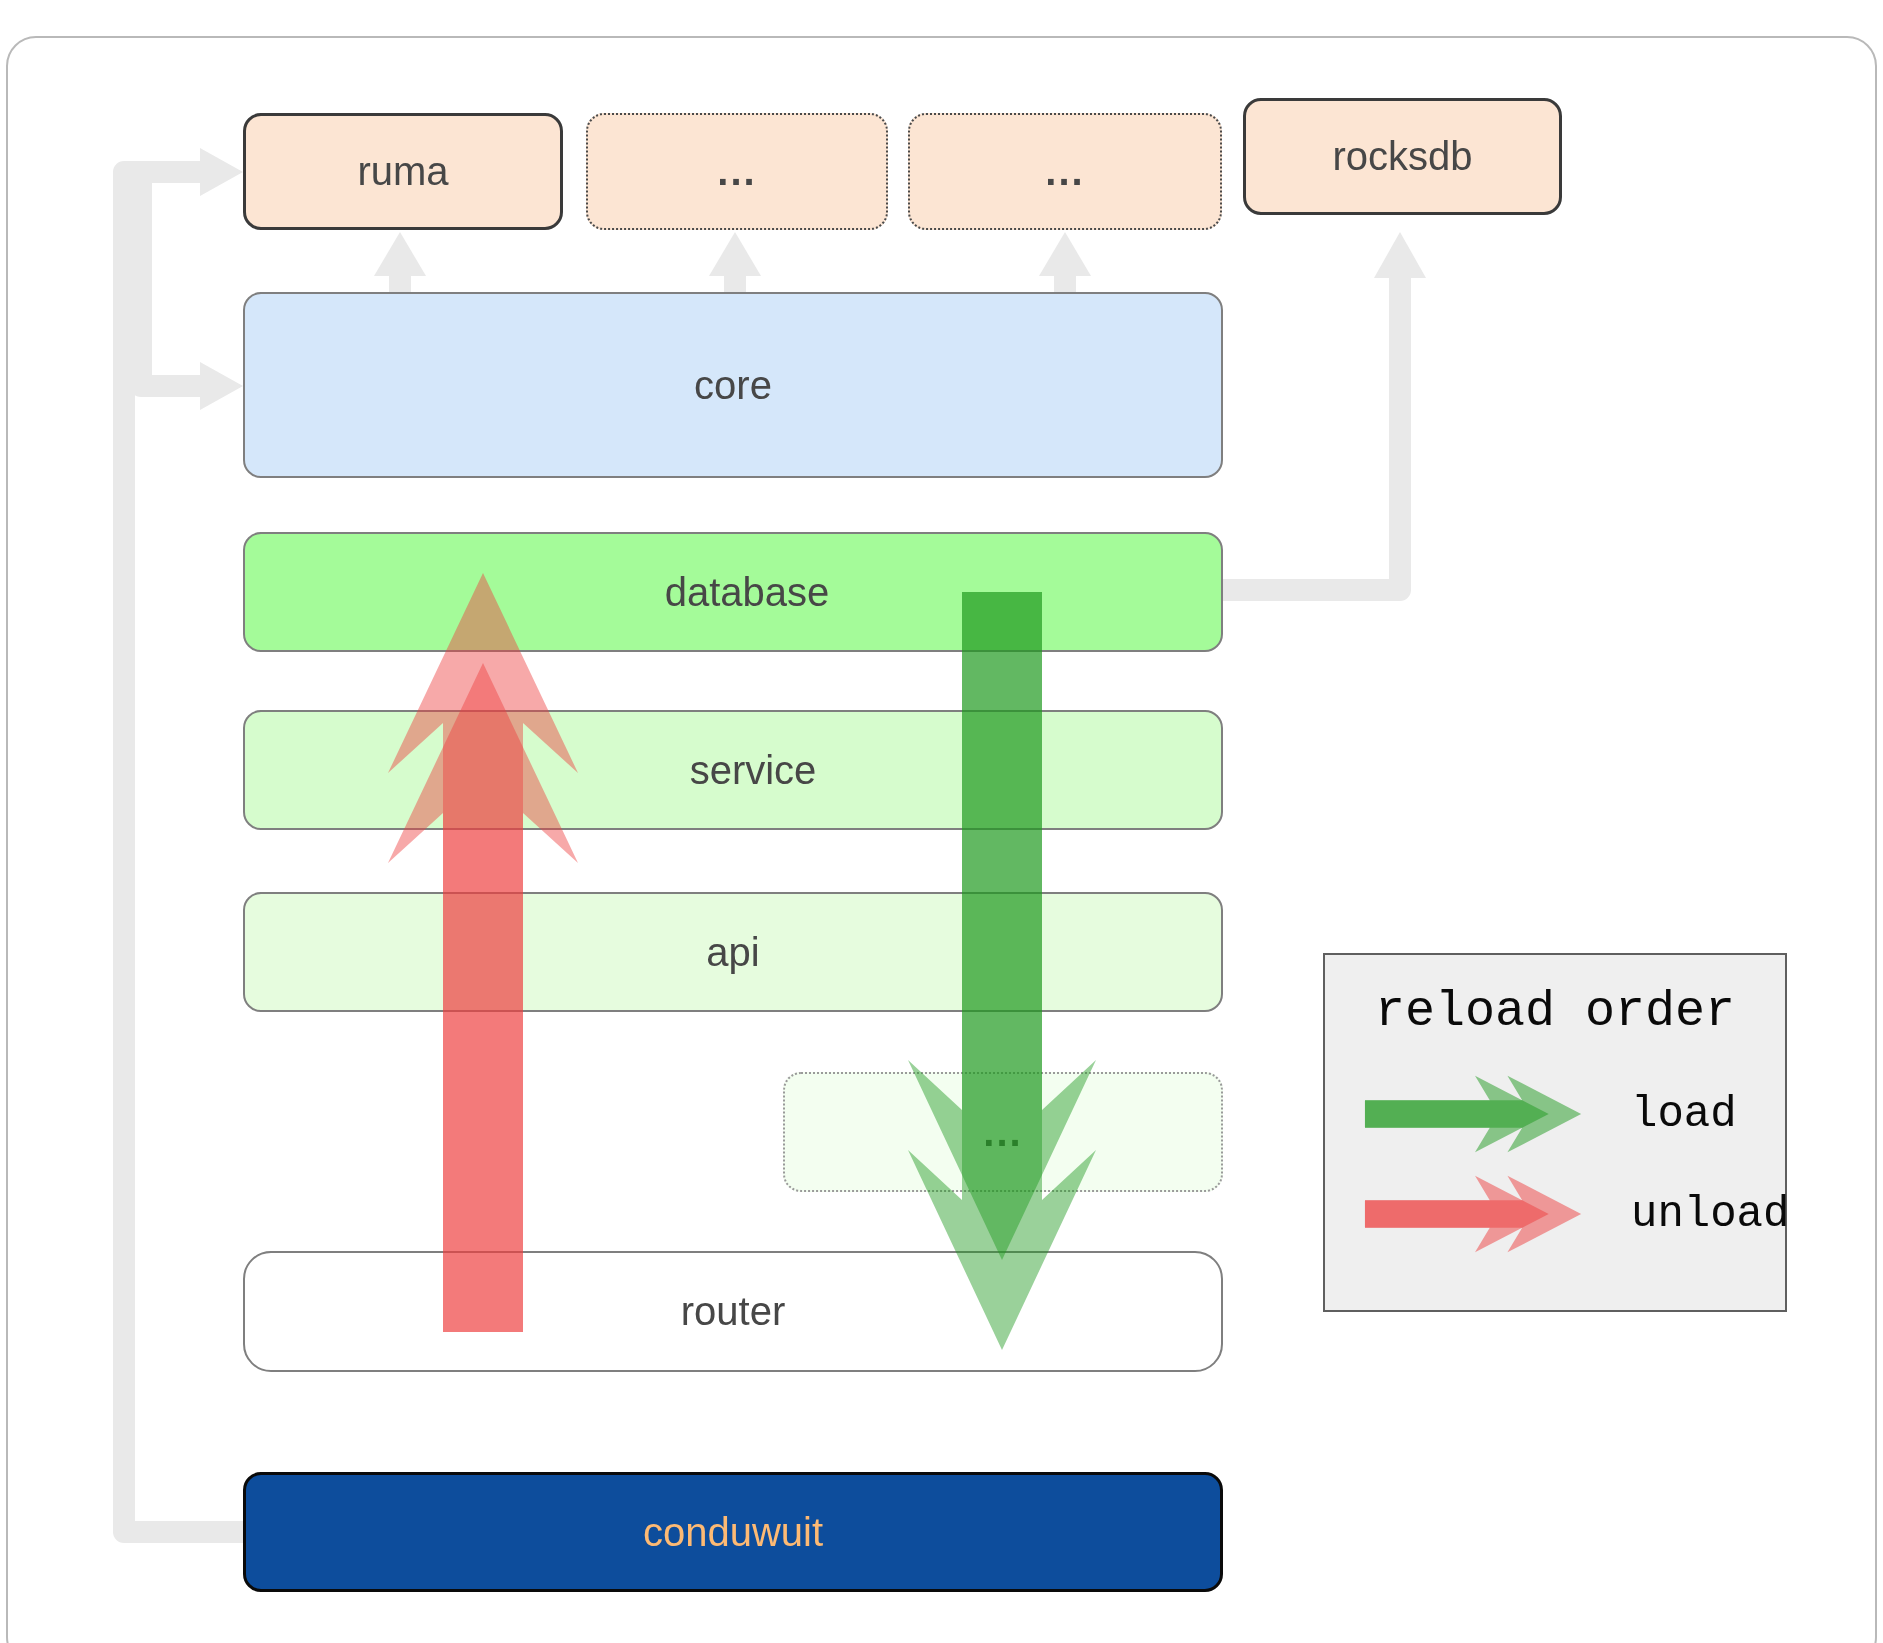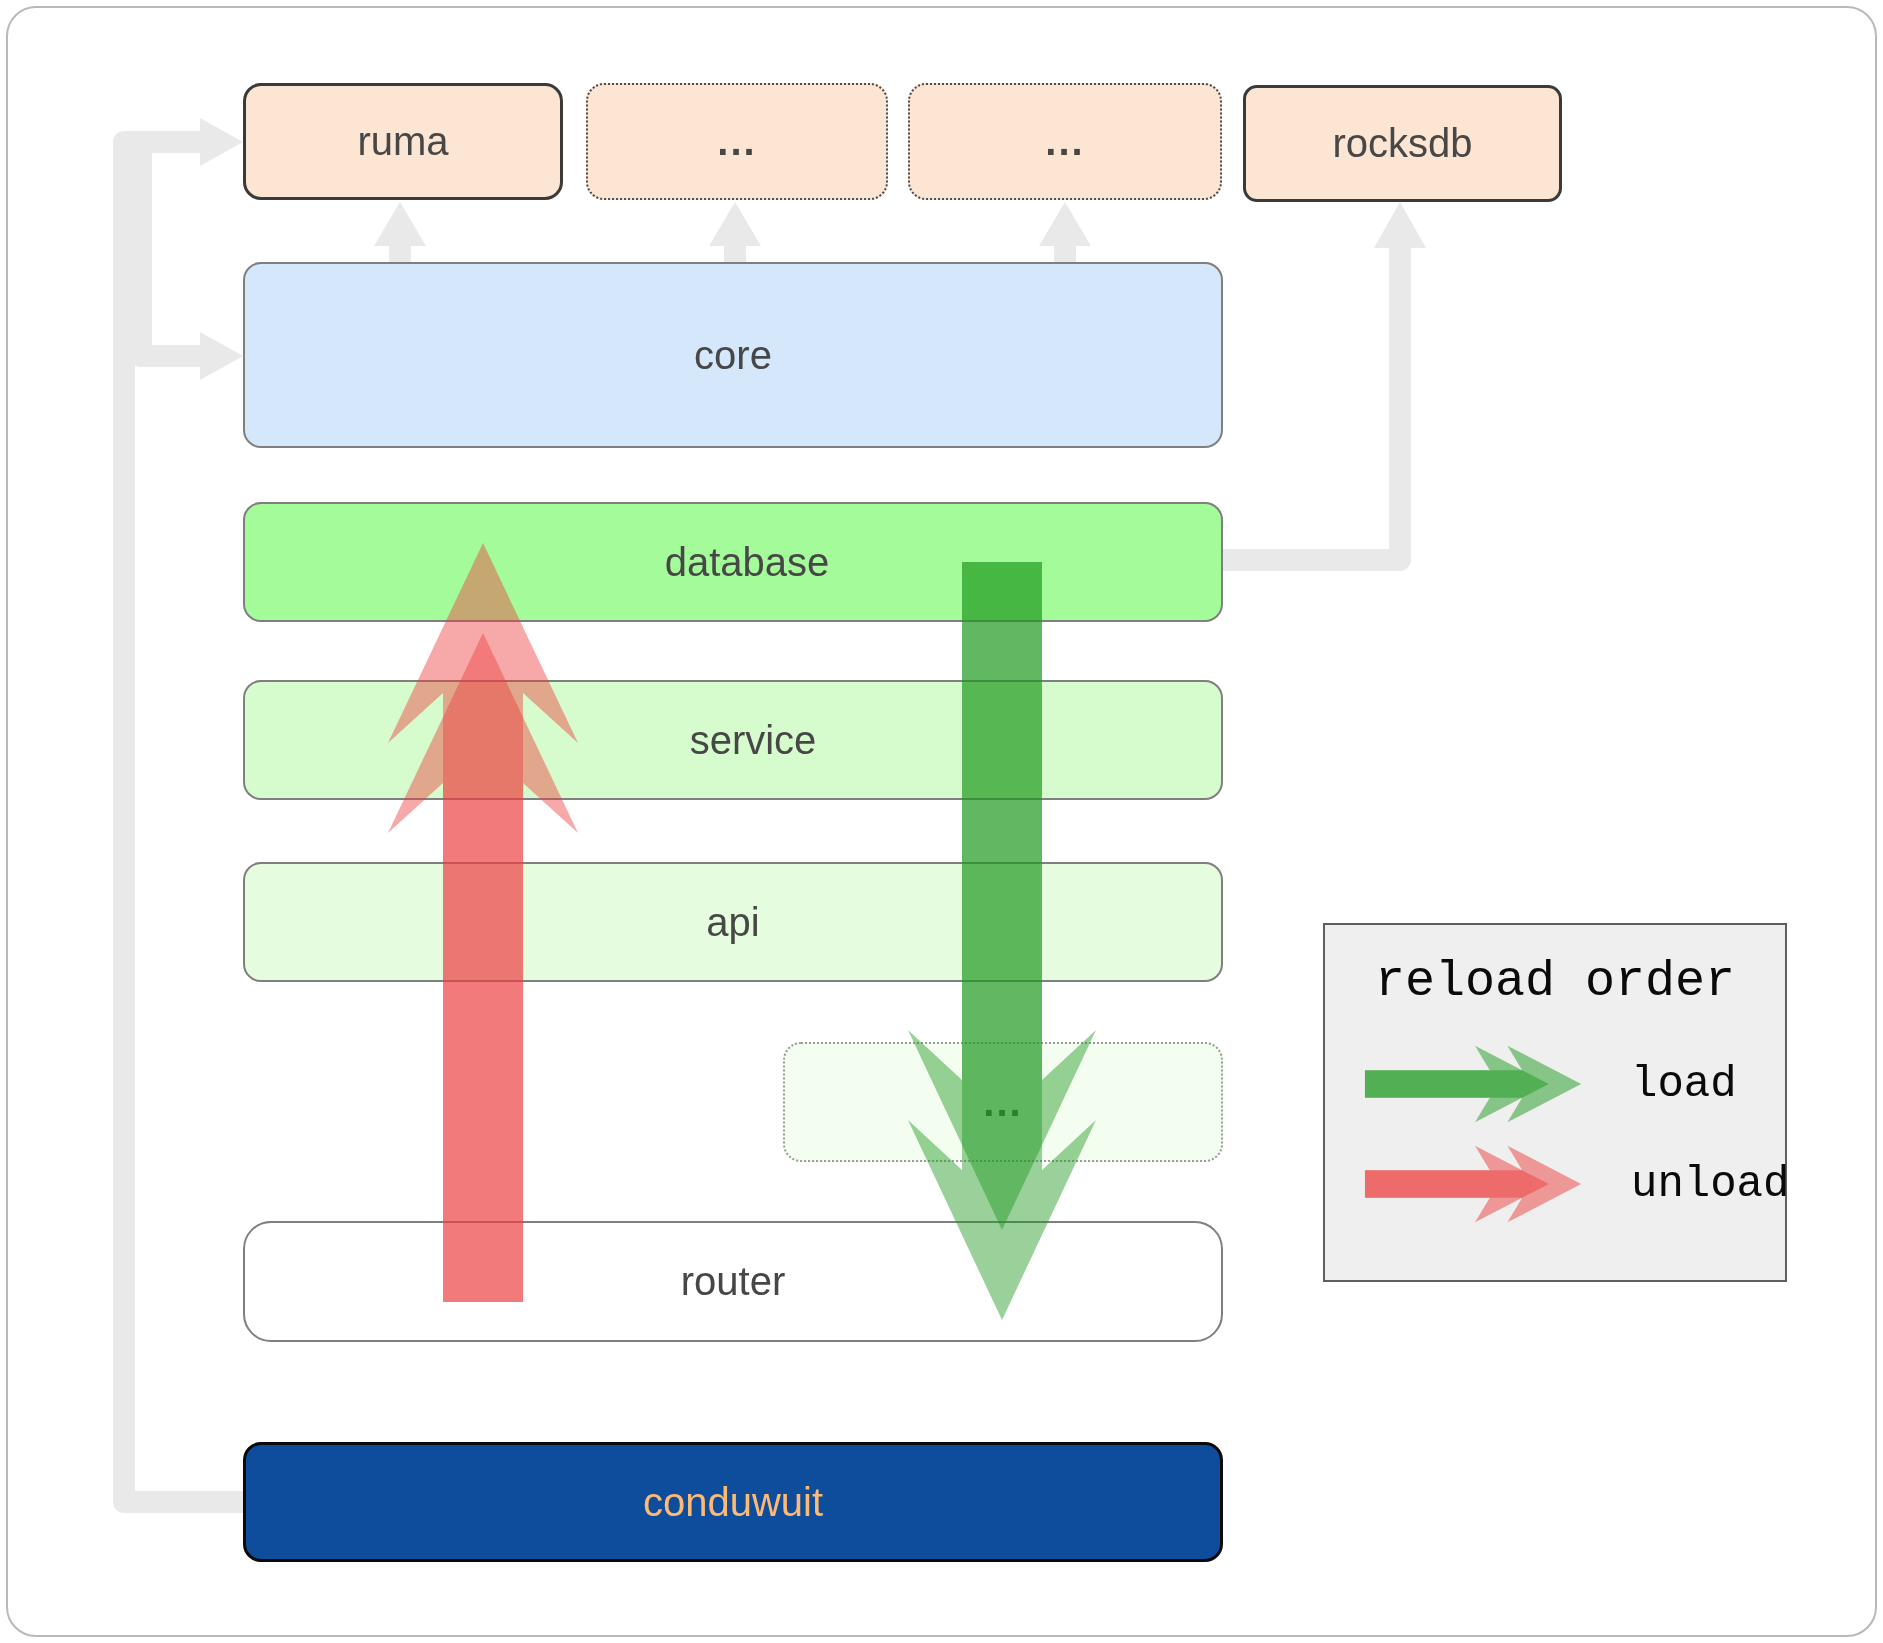--- a/index.html
+++ b/index.html
@@ -1,18 +1,18 @@
 <!DOCTYPE html>
 <html style="--peach: #fce5d3; --blue: #d5e7fa; --green-db: #a4fb99; --green-service: #d6fccd; --green-api: #e6fcde; --green-admin: #eefde9; --green-misc: #f3fef0; --white-box: #ffffff; --navy: #0d4d9c; --load-green: #209a20; --unload-red: #ee4040; --connector: #e9e9e9; --legend-bg: #efefef; --border-dark: #3a3a3a; --border-gray: #7f7f7f; --label: #474747;"><head>
 <meta charset="utf-8">
 <style>
   html,body{margin:0;padding:0;background:#ffffff;}
   body{width:1883px;height:1643px;position:relative;overflow:hidden;
        font-family:"Liberation Sans", sans-serif;}
-  #canvas{position:absolute;inset:0;width:1883px;height:1317px;}
+  #canvas{position:absolute;inset:0;width:1883px;height:1317px;margin-top:30px;}
   .frame{position:absolute;left:6px;top:6px;width:1867px;height:1627px;
          border:2px solid #b9b9b9;border-radius:30px;background:#ffffff;z-index:0;}
   svg.layer{position:absolute;left:0;top:0;width:1883px;height:1643px;pointer-events:none;}
   #connector-layer{z-index:1;}
   #arrow-layer{z-index:3;}
   .box{position:absolute;display:flex;align-items:center;justify-content:center;
        border-radius:18px;font-size:40px;color:var(--label);z-index:2;box-sizing:border-box;}
   .b-dark{border:3px solid var(--border-dark);}
   .b-dark-dotted{border:2px dotted #4a4a4a;}
   .b-gray{border:2px solid var(--border-gray);}
@@ -64,21 +64,21 @@
 
   <div class="box f-peach b-dark" style="left:243px;top:83px;width:320px;height:117px;">
     <span>ruma</span>
   </div>
   <div class="box f-peach b-dark-dotted" style="left:586px;top:83px;width:302px;height:117px;">
     <span class="ellipsis-label">...</span>
   </div>
   <div class="box f-peach b-dark-dotted" style="left:908px;top:83px;width:314px;height:117px;">
     <span class="ellipsis-label">...</span>
   </div>
-  <div class="box f-peach b-dark" style="left:1243px;top:85px;width:319px;height:117px;border-radius:14px;">
+  <div class="box f-peach b-dark" style="left:1243px;top:68px;width:319px;height:117px;">
     <span>rocksdb</span>
   </div>
 
   <div class="box f-blue b-gray" style="left:243px;top:262px;width:980px;height:186px;">
     <span>core</span>
   </div>
 
   <div class="box f-green-db b-gray" style="left:243px;top:502px;width:980px;height:120px;">
     <span>database</span>
   </div>

